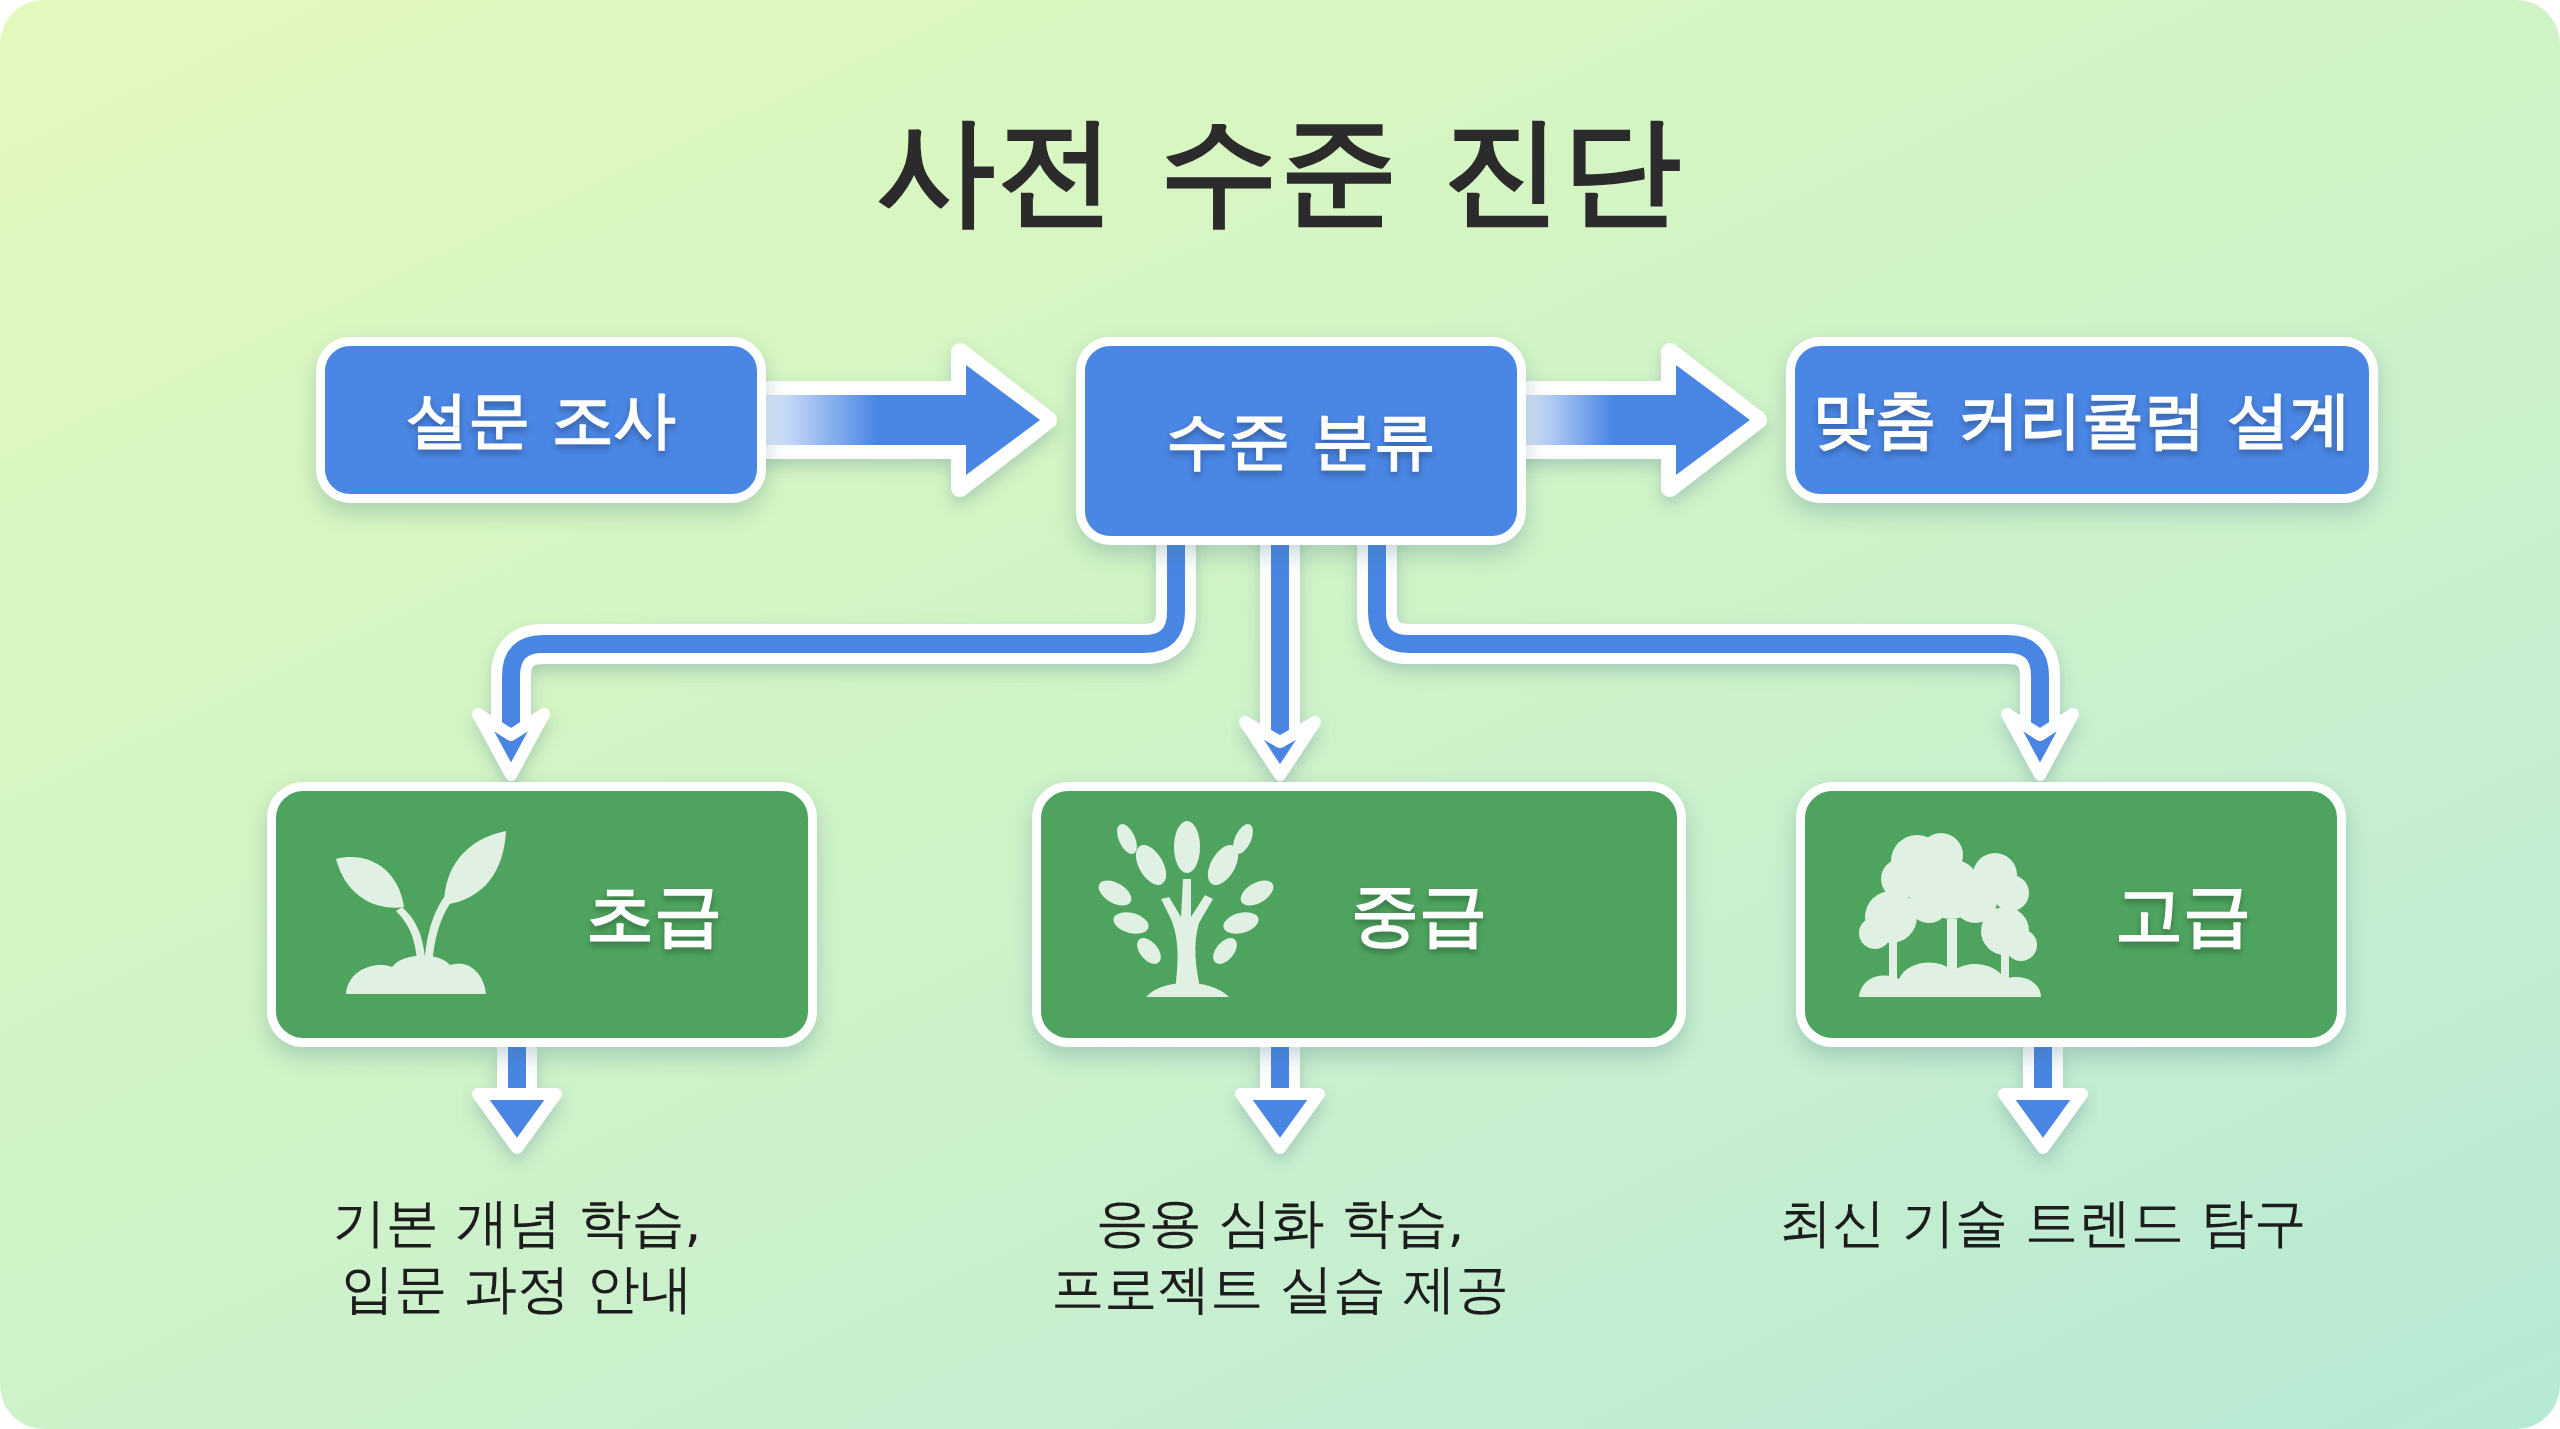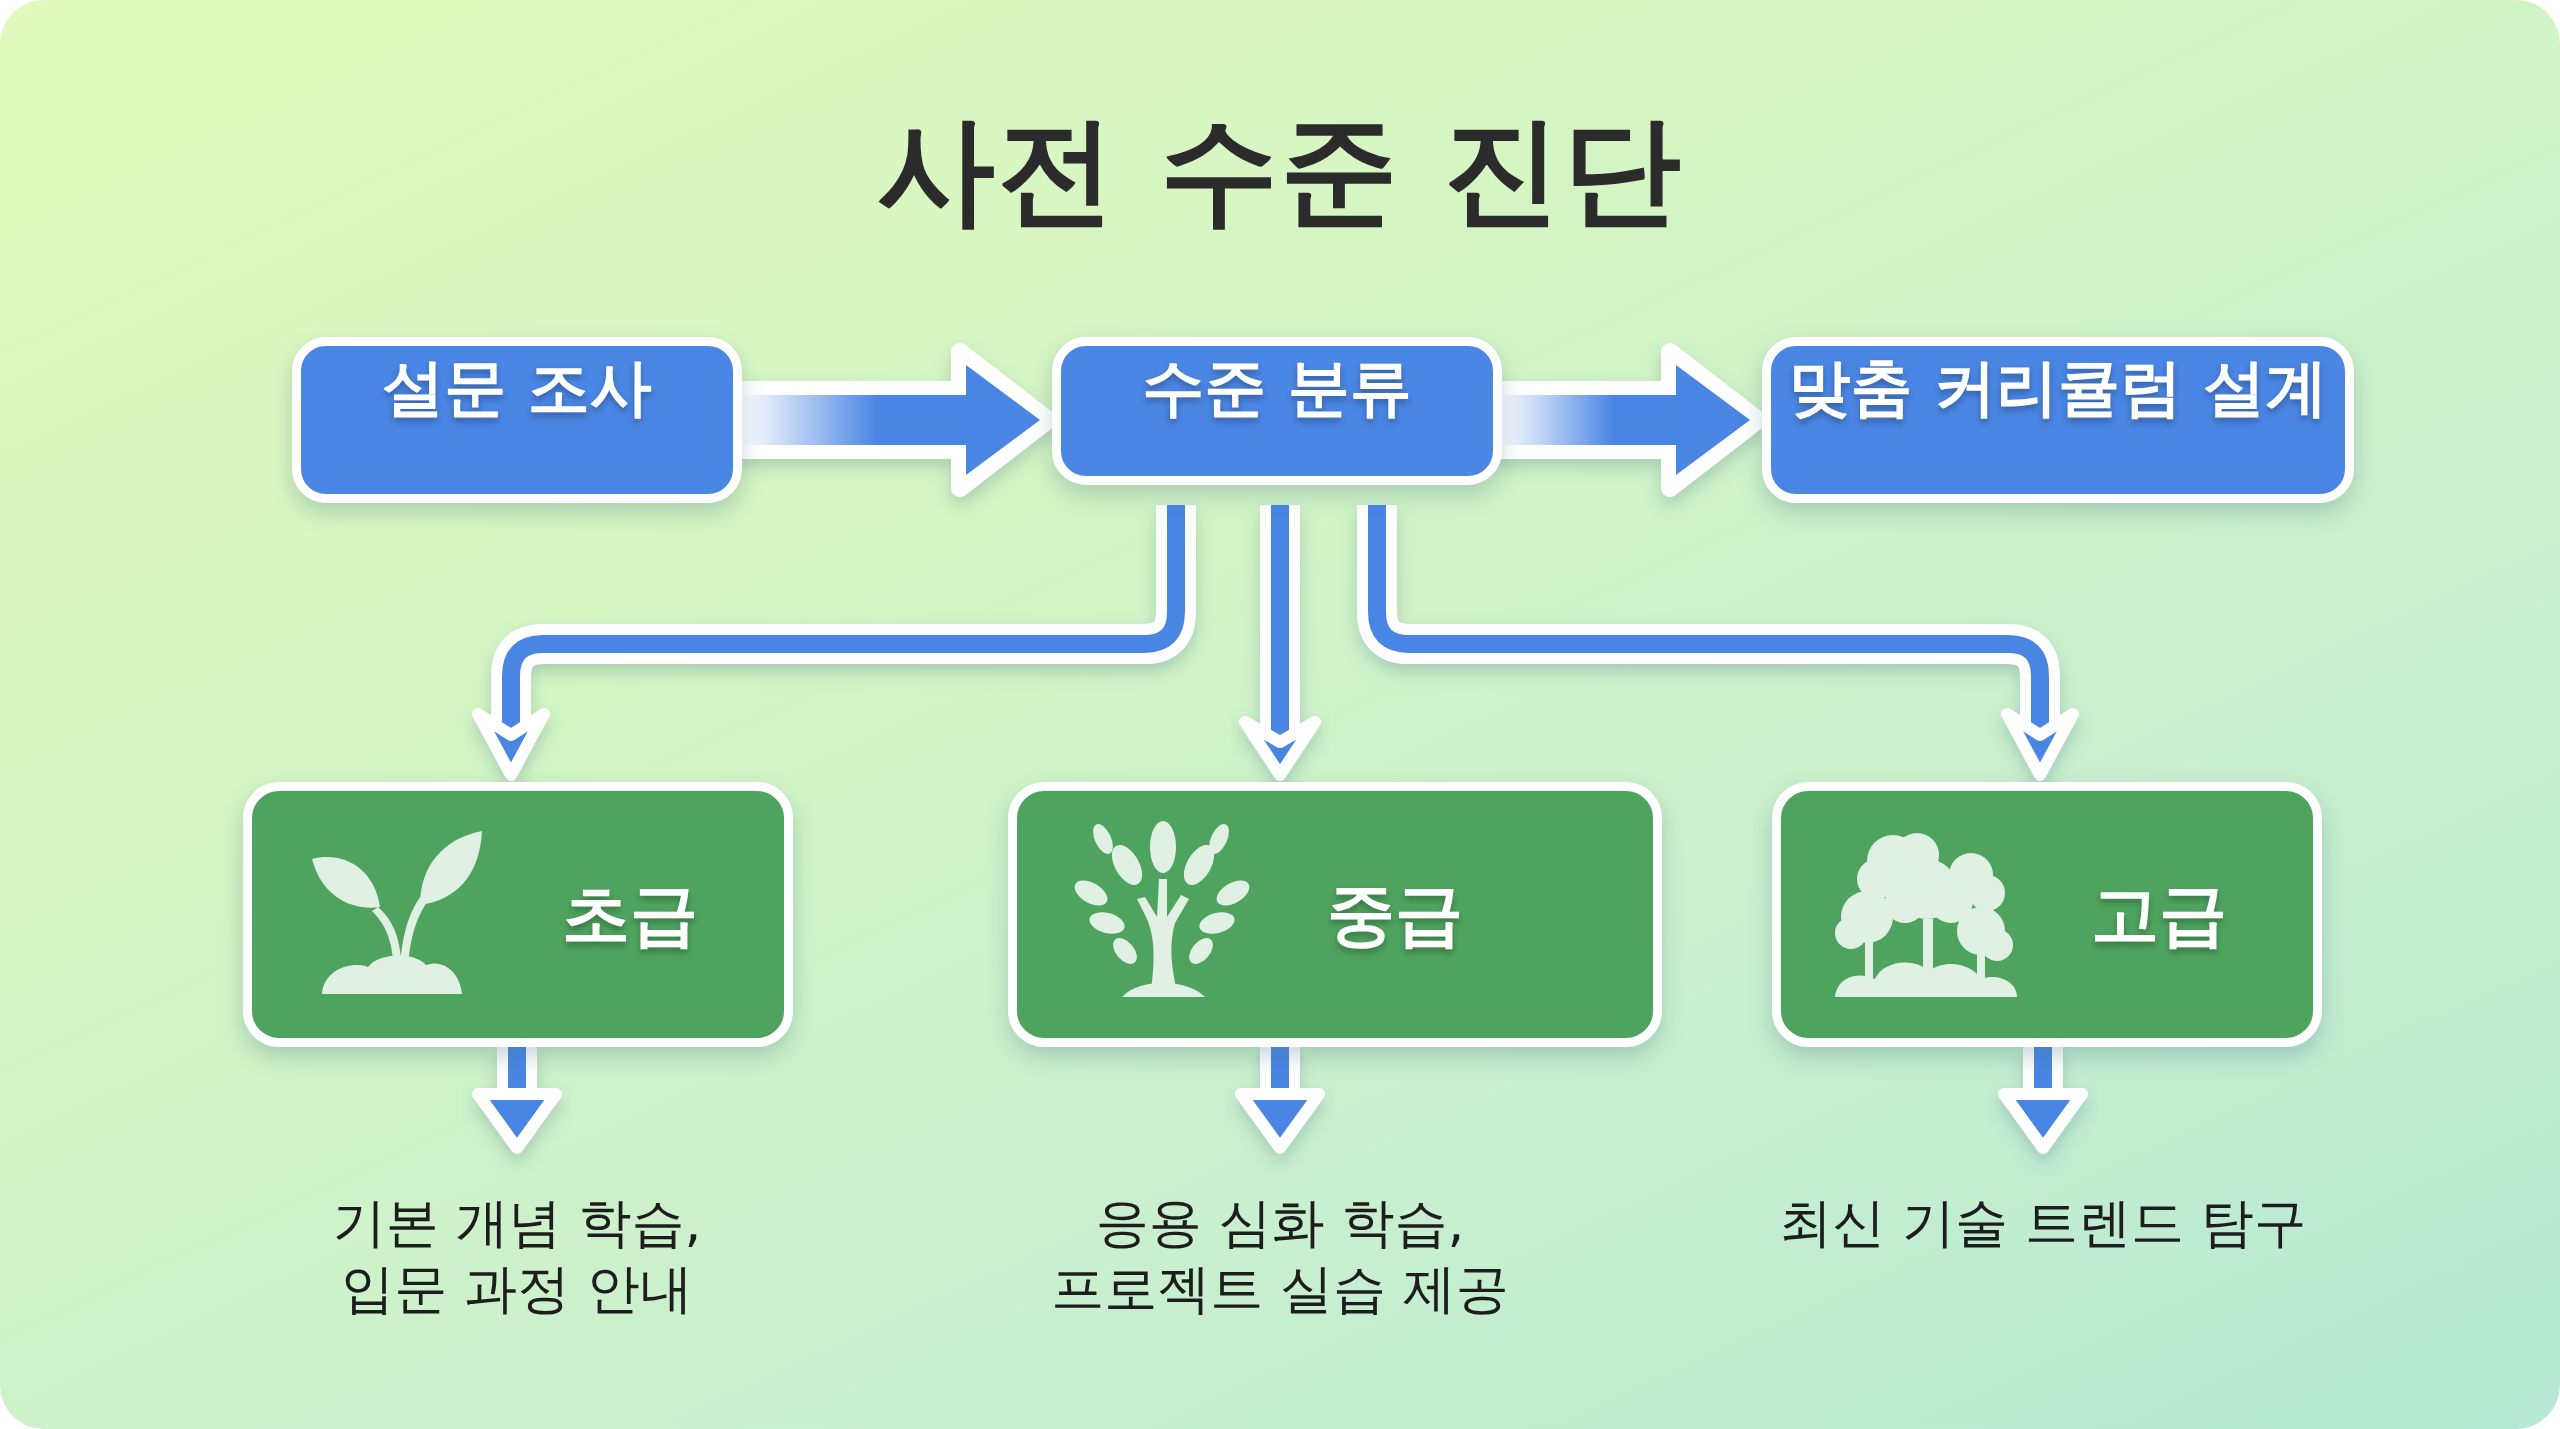--- a/index.html
+++ b/index.html
@@ -12,21 +12,21 @@
     }
     .title {
       position: absolute; left: 0; width: 2560px; top: 92px; text-align: center;
       font-size: 118px; font-weight: bold; color: #2b2b2b; letter-spacing: 2px;
     }
     svg.connectors { position: absolute; left: 0; top: 0; }
     .node {
       position: absolute; box-sizing: border-box;
       border: 9px solid #ffffff; border-radius: 34px;
       box-shadow: 0 10px 22px rgba(60,110,130,0.28);
-      display: flex; justify-content: center;
+      display: flex; align-items: center; justify-content: center; margin-left: 24px;
     }
     .node.blue { background: #4a86e4; }
     .node.green { background: #4ea45e; border-radius: 36px; justify-content: flex-start; }
     .node-label {
       color: #ffffff; font-weight: bold; font-size: 62px;
       text-shadow: 0 4px 6px rgba(0,0,0,0.28);
     }
     .green .node-label { font-size: 68px; position: absolute; left: 310px; top: 50%; transform: translateY(-50%); }
     .level-icon { position: absolute; left: 50px; top: 28px; width: 190px; height: 190px; }
     .desc {
@@ -93,21 +93,21 @@
     <g filter="url(#sh)">
       <path d="M2043 1045 V1100" stroke="#ffffff" stroke-width="40" fill="none"></path>
       <path d="M2043 1045 V1100" stroke="#4a86e4" stroke-width="18" fill="none"></path>
       <path d="M2004 1094 L2043 1148 L2082 1094 Z" fill="#4a86e4" stroke="#ffffff" stroke-width="12" stroke-linejoin="round"></path>
     </g>
   </svg>
 
   <div class="node blue" style="left:292px; top:337px; width:450px; height:166px;">
     <span class="node-label">설문 조사</span>
   </div>
-  <div class="node blue" style="left:1052px; top:337px; width:450px; height:148px;">
+  <div class="node blue" style="left:1052px; top:337px; width:450px; height:208px;">
     <span class="node-label">수준 분류</span>
   </div>
   <div class="node green" style="left:243px; top:782px; width:550px; height:265px;">
     <svg class="level-icon" viewBox="0 0 190 190">
       <g fill="#e8f5ea" opacity="0.95">
         <path d="M92 165 C92 130 88 110 70 92 L76 88 C96 106 100 128 100 165 Z"></path>
         <path d="M98 150 C100 110 110 80 135 60 L140 66 C118 86 108 112 106 150 Z"></path>
         <path d="M10 40 C40 32 72 48 78 88 C50 92 20 78 10 40 Z"></path>
         <path d="M180 12 C178 50 160 80 118 86 C118 48 140 20 180 12 Z"></path>
         <path d="M20 175 C22 150 50 142 66 148 C76 134 112 132 124 146 C140 140 158 152 160 175 Z"></path>

